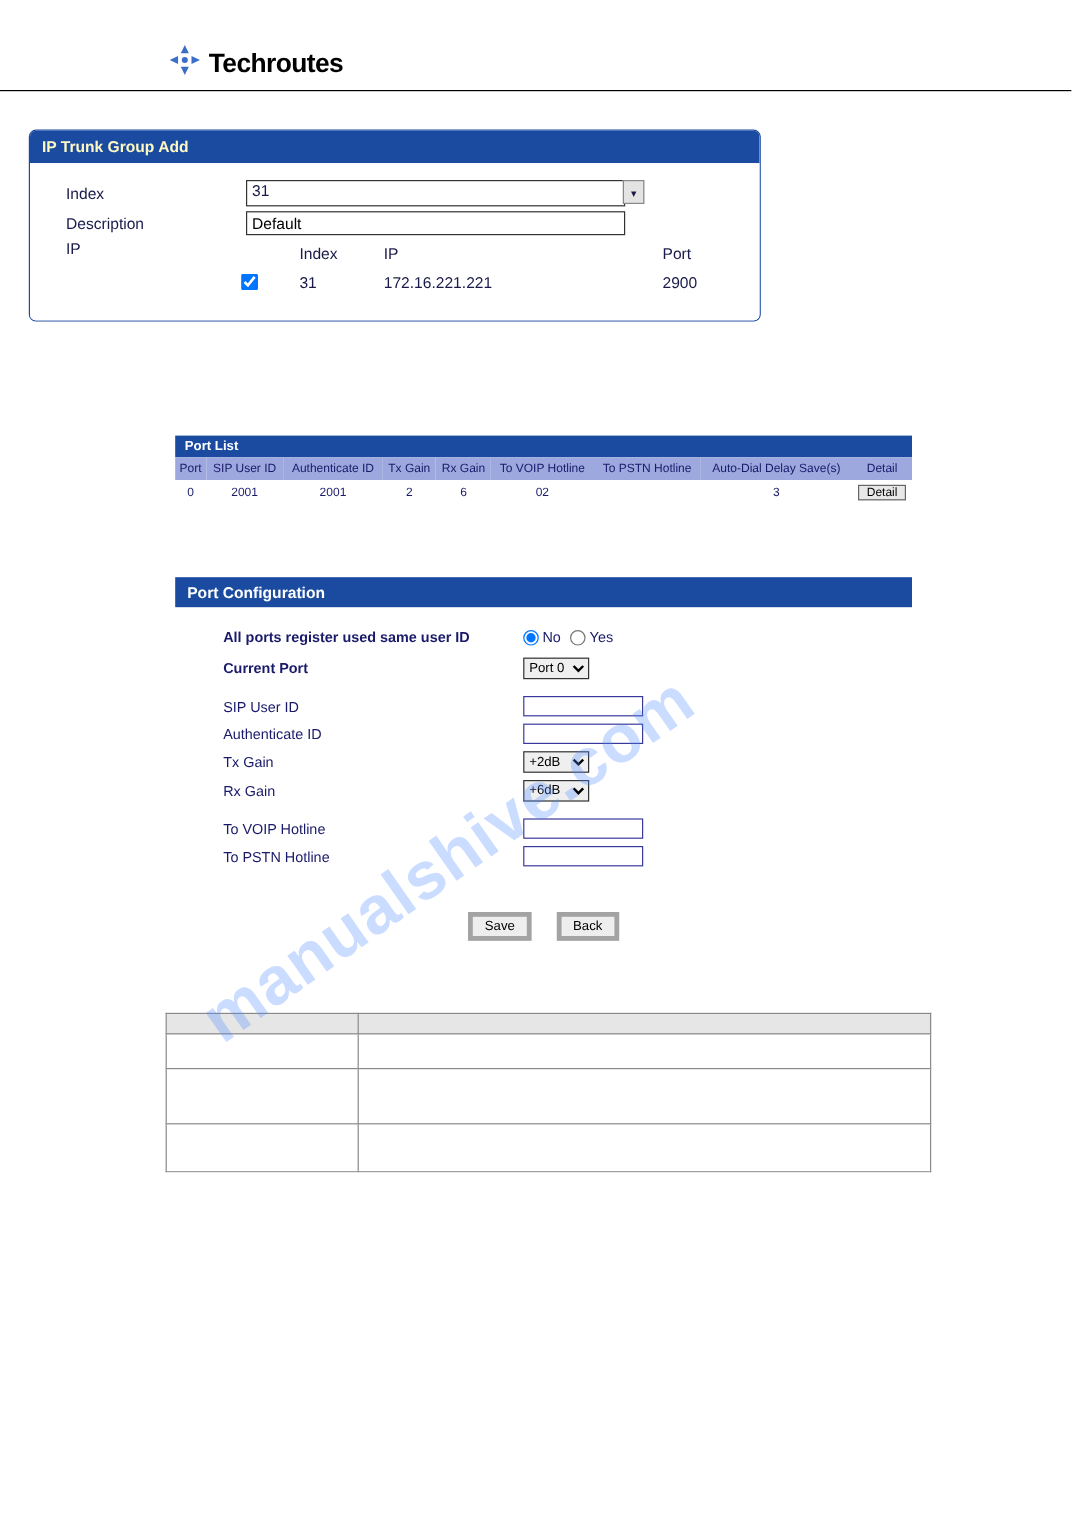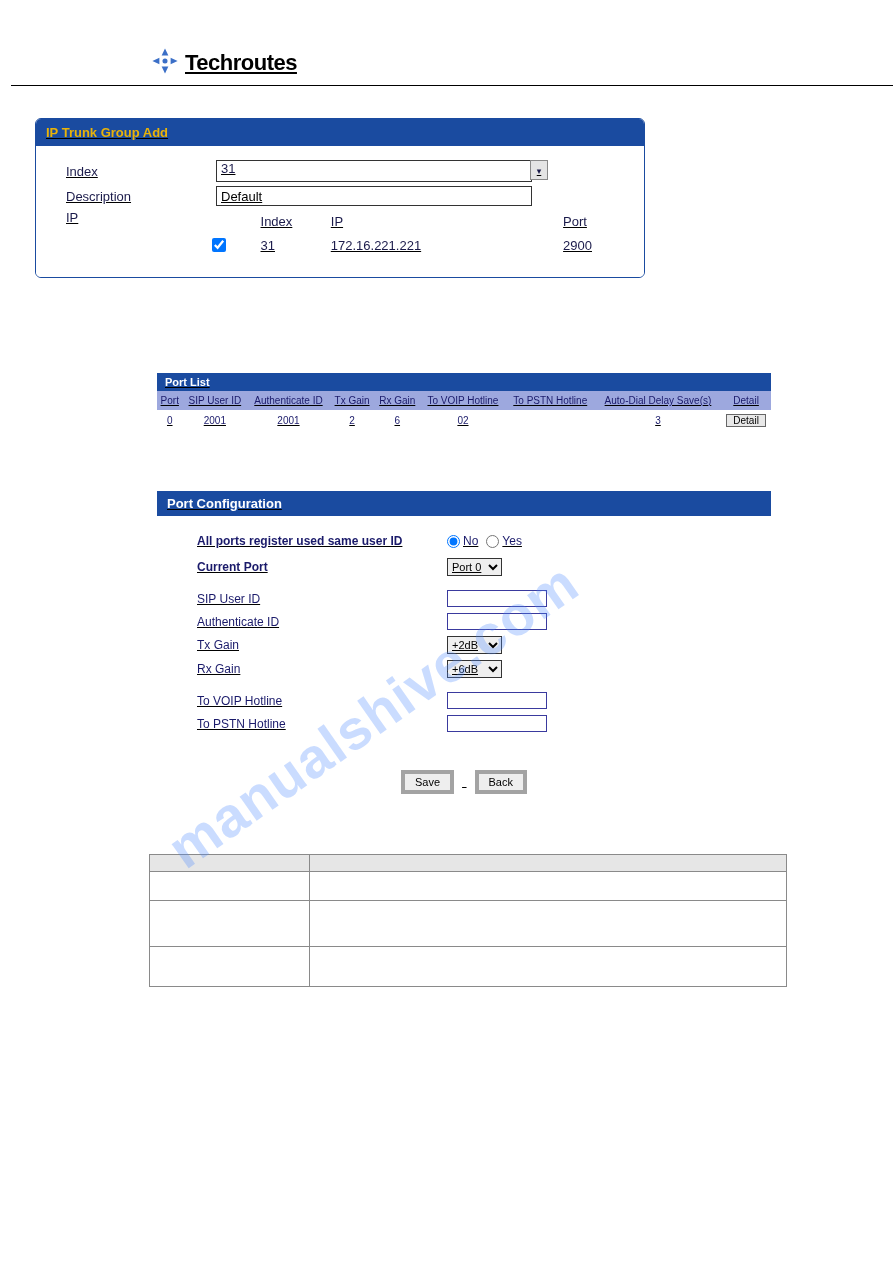--- a/index.html
+++ b/index.html
@@ -6,22 +6,21 @@
   body {
     margin: 0;
     padding: 0;
     font-family: Arial, Helvetica, sans-serif;
     background: #fff;
     color: #000;
     width: 893px;
   }
   .page {
     width: 869px;
-    padding: 11px;
-    text-decoration: underline;
+    padding: 0;
   }
   .header-bar {
     width: 893px;
     padding: 36px 0 6px 140px;
     border-bottom: 1px solid #000;
     display: flex;
     align-items: center;
   }
   .logo-icon svg { width: 28px; height: 28px; }
   .brand {
@@ -32,21 +31,21 @@
     margin-left: 6px;
   }
   
   .panel {
     border: 1px solid #1a4ba0;
     border-radius: 6px;
     overflow: hidden;
   }
   .panel-hdr {
     background: #1a4ba0;
-    color: #eab308;
+    color: #fef9c3;
     font-weight: bold;
     font-size: 13px;
     padding: 6px 10px;
   }
   .panel-body { padding: 14px 20px 14px 30px; background: #fff; }
 
   
   .iptrunk { margin: 32px 0 0 24px; width: 610px; }
   .row { display: flex; align-items: center; margin-bottom: 4px; font-size: 13px; color: #1a1a4a; }
   .row .lab { width: 150px; }

